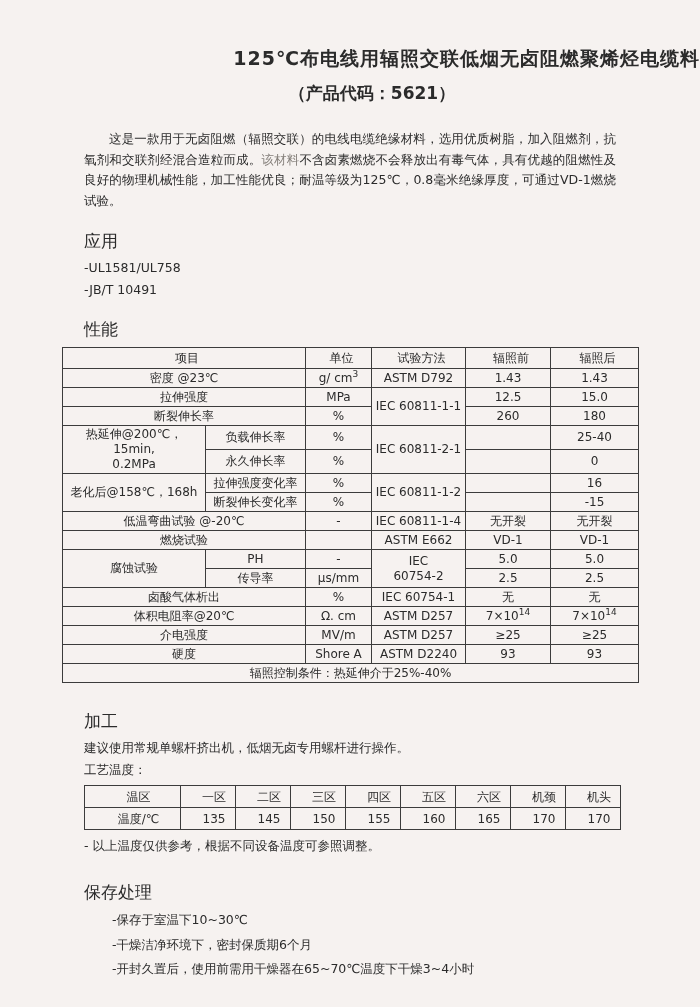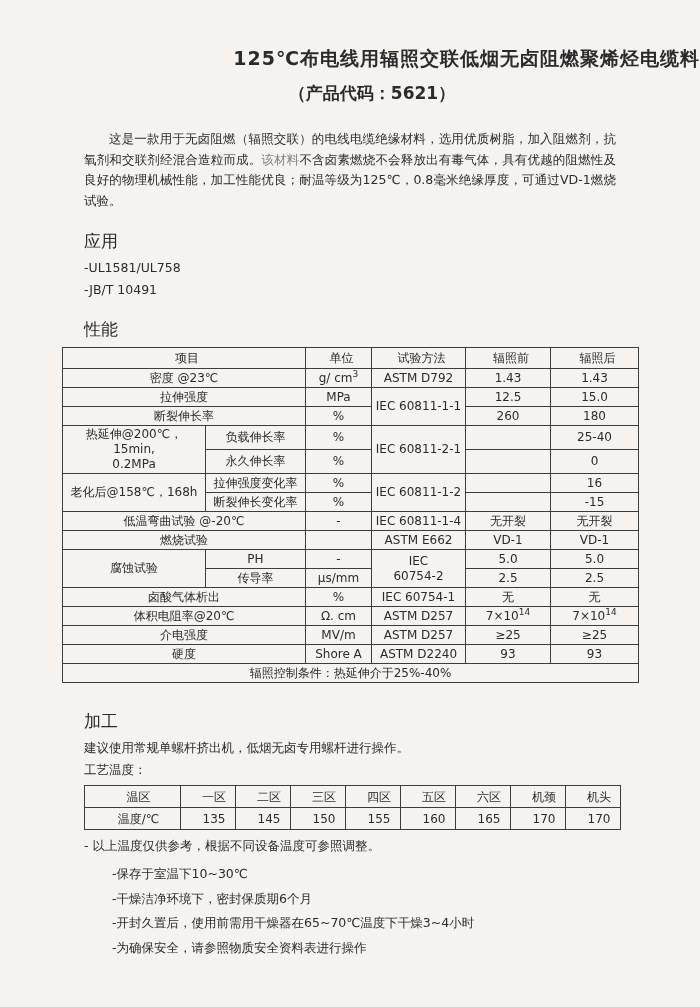--- a/index.html
+++ b/index.html
@@ -226,20 +226,20 @@
       <td>155</td>
       <td>160</td>
       <td>165</td>
       <td>170</td>
       <td>170</td>
     </tr>
   </tbody>
     </table>
   <div class="note-line">- 以上温度仅供参考，根据不同设备温度可参照调整。</div>
 
+  <div class="section-heading mt-store">保存处理</div>
   <div class="store-list">
     <div class="plain-line">-保存于室温下10~30℃</div>
     <div class="plain-line">-干燥洁净环境下，密封保质期6个月</div>
     <div class="plain-line">-开封久置后，使用前需用干燥器在65~70℃温度下干燥3~4小时</div>
-    <div class="plain-line">-为确保安全，请参照物质安全资料表进行操作</div>
   </div>
 
 </div>
 
 </body></html>

